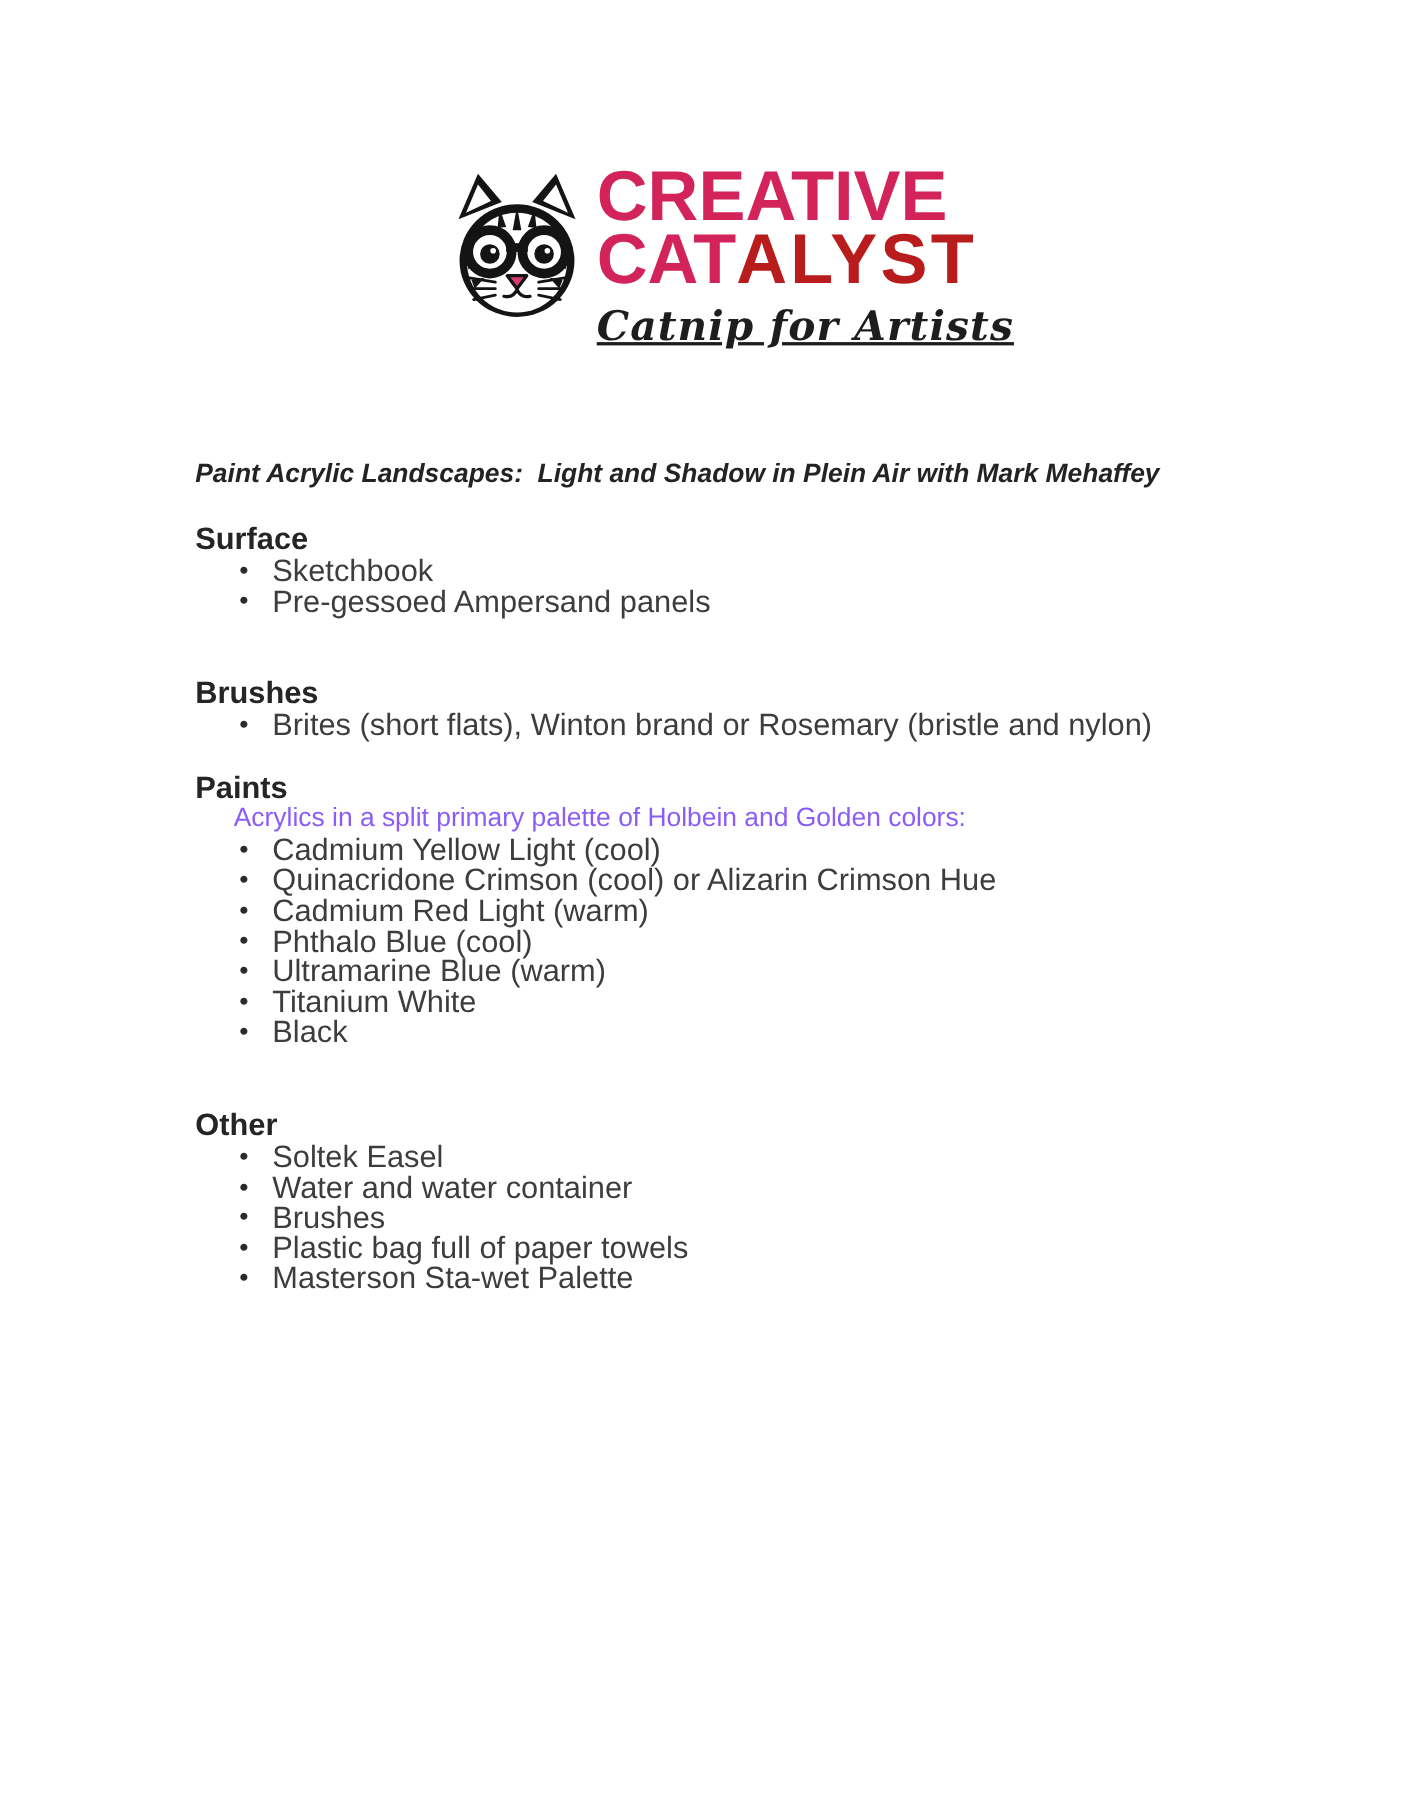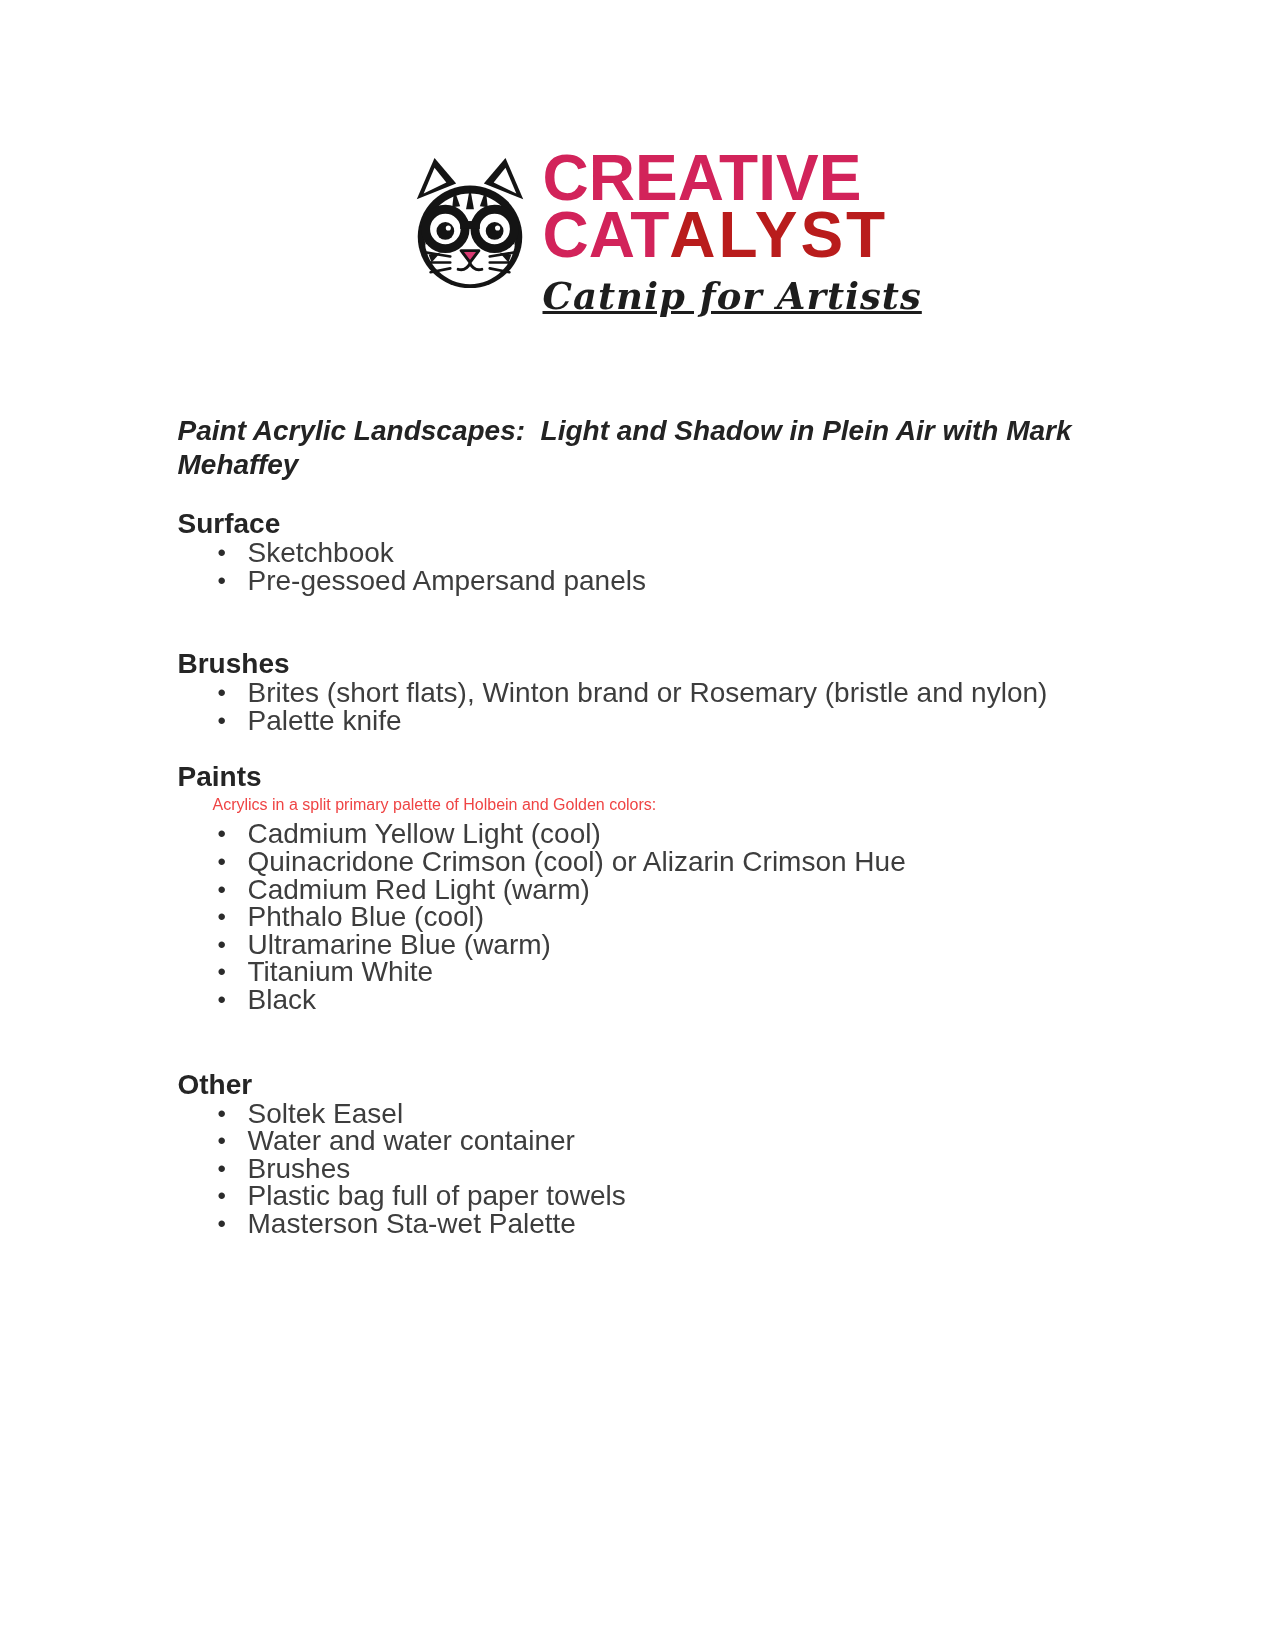--- a/index.html
+++ b/index.html
@@ -37,40 +37,40 @@
     color: #1d1d1d;
     letter-spacing: 1px;
     text-decoration: underline;
   }
   
   .content { padding: 0 100px 0 143px; }
   .doc-title {
     margin-top: 96px;
     font-style: italic;
     font-weight: 700;
-    font-size: 28px;
+    font-size: 24px;
     line-height: 34px;
     color: #232323;
     white-space: pre-wrap;
   }
   section h2 {
     font-size: 28px;
     font-weight: 700;
     line-height: 28px;
     color: #252525;
   }
   .sec-surface { margin-top: 28px; }
   .sec-brushes { margin-top: 56px; }
   .sec-paints  { margin-top: 29px; }
   .sec-other   { margin-top: 57px; }
   .sec-intro {
     margin-left: 35px;
-    font-size: 16px;
+    font-size: 24px;
     line-height: 28px;
-    color: #ef4444;
+    color: #8b5cf6;
   }
   ul.bullets { list-style: none; margin: 1px 0 0 0; }
   ul.bullets li {
     position: relative;
     padding-left: 70px;
     font-size: 28px;
     line-height: 27.6px;
     color: #3d3d3d;
   }
   ul.bullets li::before {
@@ -143,21 +143,20 @@
       <ul class="bullets">
         <li>Sketchbook</li>
         <li>Pre-gessoed Ampersand panels</li>
       </ul>
     </section>
 
     <section class="sec-brushes">
       <h2>Brushes</h2>
       <ul class="bullets">
         <li>Brites (short flats), Winton brand or Rosemary (bristle and nylon)</li>
-        <li>Palette knife</li>
       </ul>
     </section>
 
     <section class="sec-paints">
       <h2>Paints</h2>
       <p class="sec-intro">Acrylics in a split primary palette of Holbein and Golden colors:</p>
       <ul class="bullets">
         <li>Cadmium Yellow Light (cool)</li>
         <li>Quinacridone Crimson (cool) or Alizarin Crimson Hue</li>
         <li>Cadmium Red Light (warm)</li>

